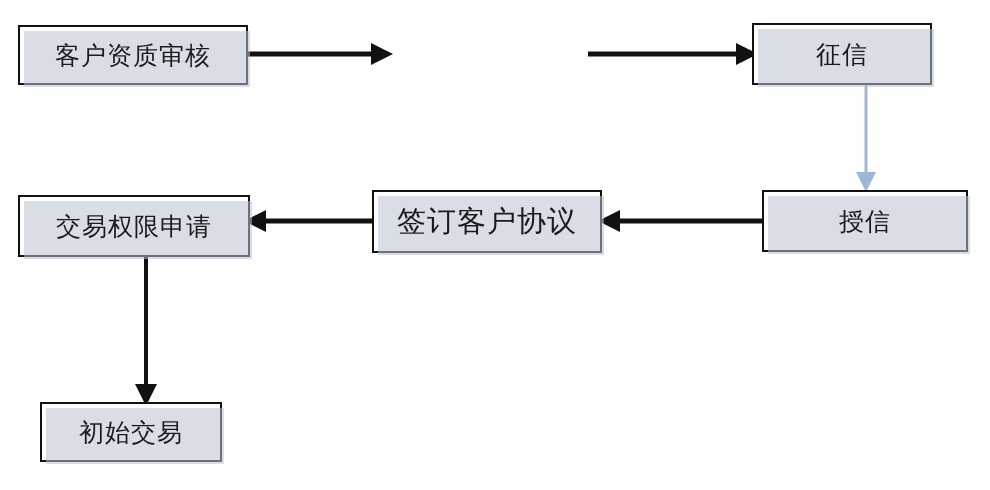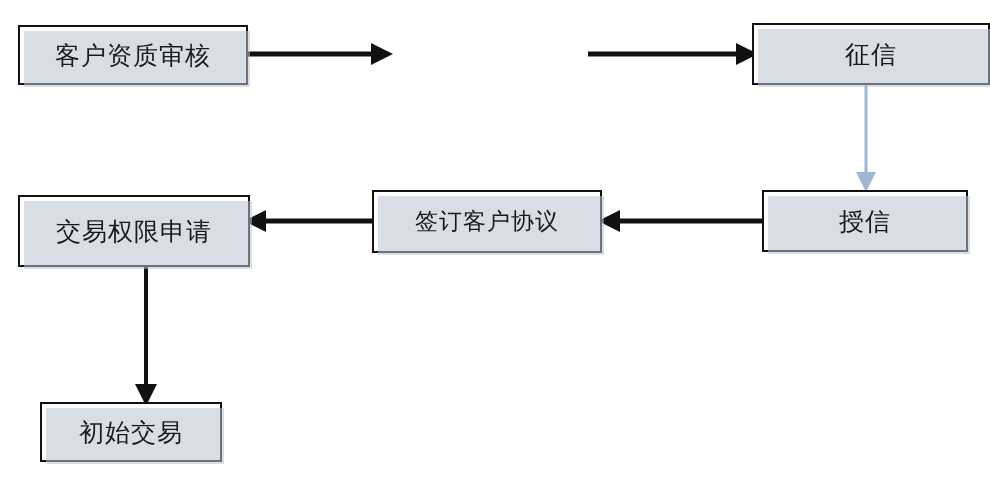--- a/index.html
+++ b/index.html
@@ -44,21 +44,21 @@
   .node-label {
     font-family: "Liberation Serif", "DejaVu Serif", serif;
     font-size: 25px;
     line-height: 1;
     color: #1a1a1a;
     letter-spacing: 1px;
     white-space: nowrap;
     user-select: none;
   }
   .node-label.small {
-    font-size: 23px;
+    font-size: 29px;
   }
 
   
   .edge {
     position: absolute;
     z-index: 2;
   }
   .edge svg {
     display: block;
     overflow: visible;
@@ -109,33 +109,33 @@
       <line x1="16" y1="0" x2="16" y2="134" stroke="#111111" stroke-width="4"></line>
       <polygon points="5,132 27,132 16,154" fill="#111111"></polygon>
     </svg>
   </div>
 
   <div class="node" style="left:18px; top:25px; width:230px; height:60px;">
     <span class="node-label">客户资质审核</span>
   </div>
 
 
-  <div class="node" style="left:752px; top:23px; width:238px; height:62px;">
+  <div class="node" style="left:752px; top:23px; width:180px; height:62px;">
     <span class="node-label">征信</span>
   </div>
 
   <div class="node" style="left:762px; top:190px; width:206px; height:62px;">
     <span class="node-label">授信</span>
   </div>
 
   <div class="node" style="left:372px; top:190px; width:230px; height:63px;">
     <span class="node-label small">签订客户协议</span>
   </div>
 
-  <div class="node" style="left:18px; top:195px; width:232px; height:72px;">
+  <div class="node" style="left:18px; top:195px; width:232px; height:62px;">
     <span class="node-label">交易权限申请</span>
   </div>
 
   <div class="node" style="left:40px; top:402px; width:182px; height:60px;">
     <span class="node-label">初始交易</span>
   </div>
 
 </div>
 
 </body></html>

